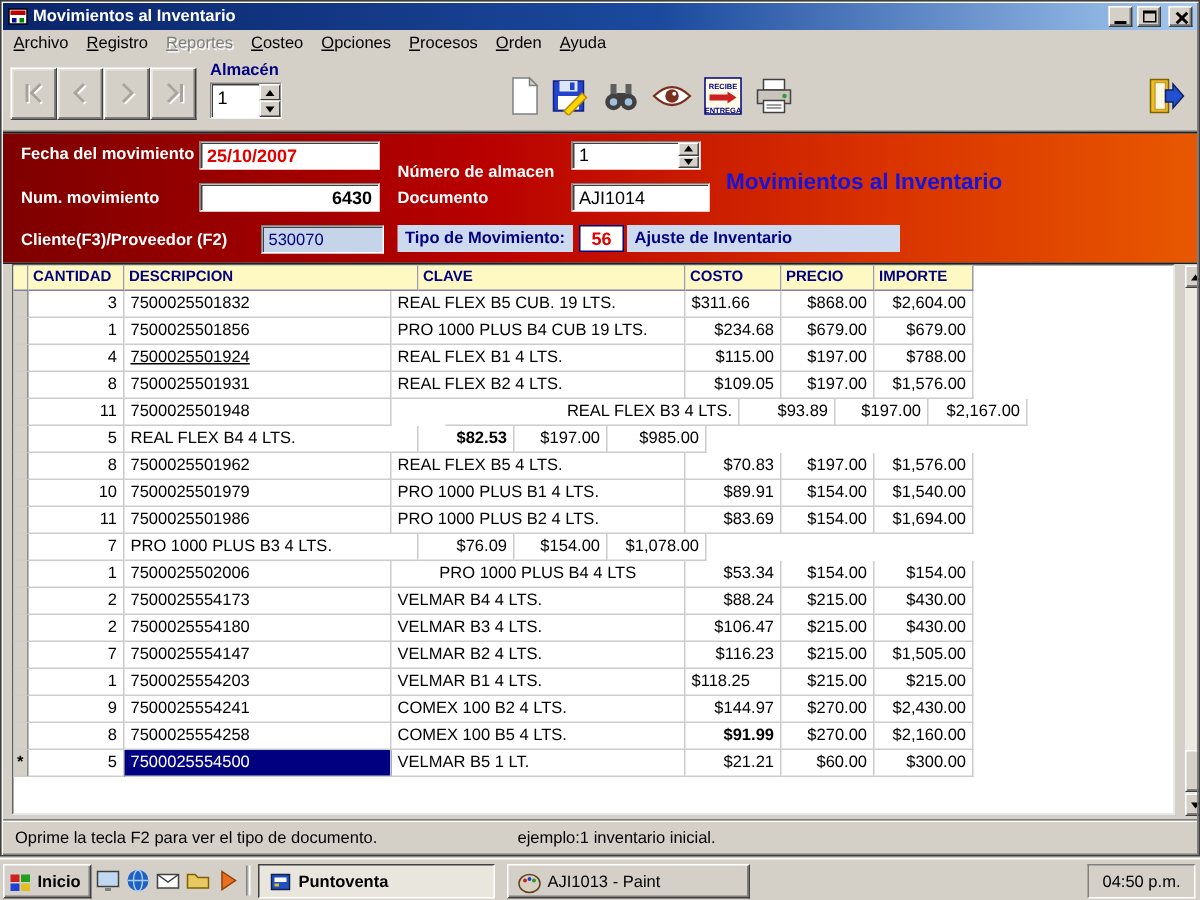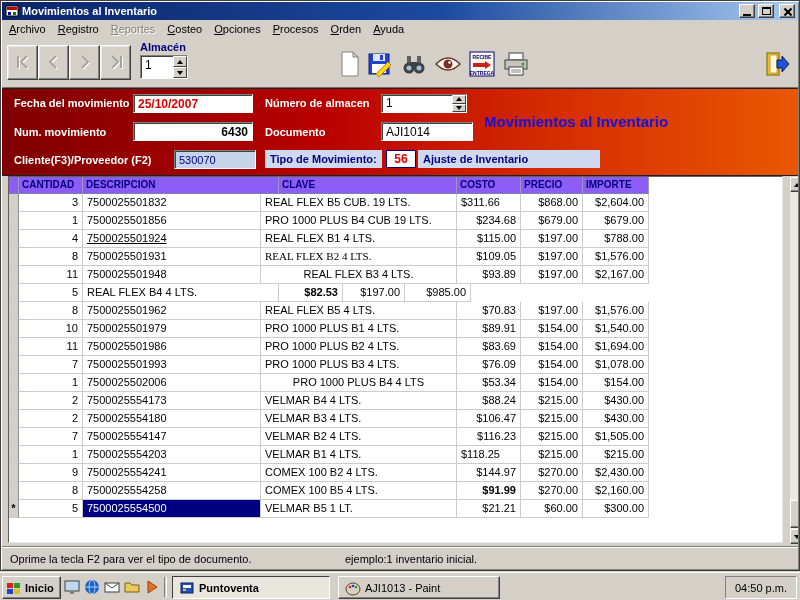--- a/index.html
+++ b/index.html
@@ -31,21 +31,21 @@
 .flabel{position:absolute;color:#fff;font-weight:bold}
 .ffield{position:absolute;background:#fff;border:1px solid;border-color:#808080 #fff #fff #808080;box-shadow:inset 1px 1px 0 #404040;padding:2px 4px;font-size:12px;height:19px;line-height:14px;overflow:hidden;white-space:nowrap}
 .red-text{color:#e00000;font-weight:bold}
 .blue-field{background:#c6d4ea;color:#000080;font-size:11px}
 .form-title{position:absolute;left:482px;top:24px;color:#1414dd;font-weight:bold;font-size:15px}
 .chip{position:absolute;background:#ccd9ee;color:#000080;font-weight:bold;height:18px;line-height:18px;padding:0 5px}
 .tipo-val{position:absolute;background:#fff;border:1px solid #000080;color:#e00000;font-weight:bold;text-align:center;height:18px;line-height:16px;font-size:12px}
 .gridwrap{position:absolute;left:2px;top:176px;width:796px;height:367px;background:#d4d0c8}
 .grid-area{position:absolute;left:6px;top:0;width:775px;height:367px;background:#fff;border:1px solid;border-color:#606060 #e8e8e8 #e8e8e8 #606060}
 .grid-header{display:flex}
-.hcell{height:17px;line-height:16px;background:#8b5cf6;color:#000080;border-right:1px solid #9a9ab8;border-bottom:1px solid #8080a0;padding:0 3px;font-size:10px;font-weight:bold;overflow:hidden;white-space:nowrap}
+.hcell{height:17px;line-height:16px;background:#fef9c3;color:#000080;border-right:1px solid #9a9ab8;border-bottom:1px solid #8080a0;padding:0 3px;font-size:10px;font-weight:bold;overflow:hidden;white-space:nowrap}
 .grid-row{display:flex}
 .gcell{height:18px;line-height:17px;border-right:1px solid #cccccc;border-bottom:1px solid #cccccc;padding:0 4px;overflow:hidden;white-space:nowrap}
 .selcell{background:#d4d0c8;border-right:1px solid #909090;padding:0;text-align:center;font-weight:bold}
 .gcell.selected{background:#000080;color:#fff}
 .vscroll{position:absolute;left:781px;top:0;width:14px;height:367px;background:#ece9e2}
 .vs-btn{position:absolute;left:0;width:14px;height:15px;background:#d4d0c8;border:1px solid;border-color:#fff #404040 #404040 #fff;box-shadow:inset -1px -1px 0 #808080;display:flex;align-items:center;justify-content:center}
 .vs-up{top:0}.vs-down{bottom:0}
 .vs-thumb{position:absolute;left:0;bottom:16px;width:14px;height:28px;background:#d4d0c8;border:1px solid;border-color:#fff #404040 #404040 #fff;box-shadow:inset -1px -1px 0 #808080}
 .statusbar{position:absolute;left:2px;top:546px;width:796px;height:24px;background:#d4d0c8;border-top:1px solid #808080;box-shadow:inset 0 1px 0 #fff}
 .status-left{position:absolute;left:8px;top:6px}
@@ -209,21 +209,21 @@
         <rect x="2" y="2" width="12" height="22" fill="#f0c020" stroke="#806000"></rect>
         <rect x="5" y="4" width="7" height="18" fill="#fff8e0" stroke="#c0a040"></rect>
         <path d="M12 9 h5 V5 l7 8 -7 8 v-4 h-5 z" fill="#2050d0" stroke="#102060"></path>
       </svg>
   </div>
 </div>
 
 <div class="formpanel">
   <span class="flabel" style="left:12px;top:8px">Fecha del movimiento</span>
   <div class="ffield red-text" style="left:131px;top:5px;width:120px">25/10/2007</div>
-  <span class="flabel" style="left:263px;top:8px">Número de almacen</span>
+  <span class="flabel" style="left:263px;top:20px">Número de almacen</span>
   <div class="spinfield" style="position:absolute;left:379px;top:5px;width:86px;height:19px">
     <span class="val" style="padding-top:1px">1</span>
     <span class="spin-col">
       <span class="spin-btn">
           <span class="tri-u"></span>
         </span>
       <span class="spin-btn">
           <span class="tri-d"></span>
         </span>
     </span>
@@ -278,30 +278,30 @@
           <div class="gcell" style="width: 178px; text-align: left; text-decoration: underline;">7500025501924</div>
           <div class="gcell" style="width: 196px; text-align: left;">REAL FLEX B1 4 LTS.</div>
           <div class="gcell" style="width: 64px; text-align: right;">$115.00</div>
           <div class="gcell" style="width: 62px; text-align: right;">$197.00</div>
           <div class="gcell" style="width: 66px; text-align: right;">$788.00</div>
         </div>
         <div class="grid-row">
           <div class="gcell selcell" style="width: 10px;"></div>
           <div class="gcell" style="width: 64px; text-align: right;">8</div>
           <div class="gcell" style="width: 178px; text-align: left;">7500025501931</div>
-          <div class="gcell" style="width: 196px; text-align: left; font-family: Liberation Serif, serif;">REAL FLEX B2 4 LTS.</div>
+          <div class="gcell" style="width: 196px; text-align: left;">REAL FLEX B2 4 LTS.</div>
           <div class="gcell" style="width: 64px; text-align: right;">$109.05</div>
           <div class="gcell" style="width: 62px; text-align: right;">$197.00</div>
           <div class="gcell" style="width: 66px; text-align: right;">$1,576.00</div>
         </div>
         <div class="grid-row">
           <div class="gcell selcell" style="width: 10px;"></div>
           <div class="gcell" style="width: 64px; text-align: right;">11</div>
           <div class="gcell" style="width: 178px; text-align: left;">7500025501948</div>
-          <div class="gcell" style="width: 196px; text-align: center;">REAL FLEX B3 4 LTS.</div>
+          <div class="gcell" style="width: 196px; text-align: right; margin-left: 36px;">REAL FLEX B3 4 LTS.</div>
           <div class="gcell" style="width: 64px; text-align: right;">$93.89</div>
           <div class="gcell" style="width: 62px; text-align: right;">$197.00</div>
           <div class="gcell" style="width: 66px; text-align: right;">$2,167.00</div>
         </div>
         <div class="grid-row">
           <div class="gcell selcell" style="width: 10px;"></div>
           <div class="gcell" style="width: 64px; text-align: right;">5</div>
           <div class="gcell" style="width: 196px; text-align: left;">REAL FLEX B4 4 LTS.</div>
           <div class="gcell" style="width: 64px; text-align: right; font-weight: bold;">$82.53</div>
           <div class="gcell" style="width: 62px; text-align: right;">$197.00</div>
@@ -330,21 +330,20 @@
           <div class="gcell" style="width: 64px; text-align: right;">11</div>
           <div class="gcell" style="width: 178px; text-align: left;">7500025501986</div>
           <div class="gcell" style="width: 196px; text-align: left;">PRO 1000 PLUS B2 4 LTS.</div>
           <div class="gcell" style="width: 64px; text-align: right;">$83.69</div>
           <div class="gcell" style="width: 62px; text-align: right;">$154.00</div>
           <div class="gcell" style="width: 66px; text-align: right;">$1,694.00</div>
         </div>
         <div class="grid-row">
           <div class="gcell selcell" style="width: 10px;"></div>
           <div class="gcell" style="width: 64px; text-align: right;">7</div>
-          <div class="gcell" style="width: 178px; text-align: left;">7500025501993</div>
           <div class="gcell" style="width: 196px; text-align: left;">PRO 1000 PLUS B3 4 LTS.</div>
           <div class="gcell" style="width: 64px; text-align: right;">$76.09</div>
           <div class="gcell" style="width: 62px; text-align: right;">$154.00</div>
           <div class="gcell" style="width: 66px; text-align: right;">$1,078.00</div>
         </div>
         <div class="grid-row">
           <div class="gcell selcell" style="width: 10px;"></div>
           <div class="gcell" style="width: 64px; text-align: right;">1</div>
           <div class="gcell" style="width: 178px; text-align: left;">7500025502006</div>
           <div class="gcell" style="width: 196px; text-align: center;">PRO 1000 PLUS B4 4 LTS</div>

